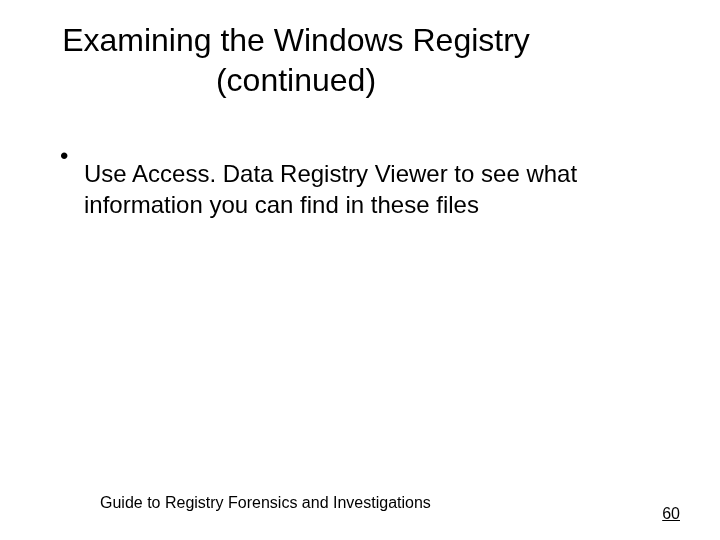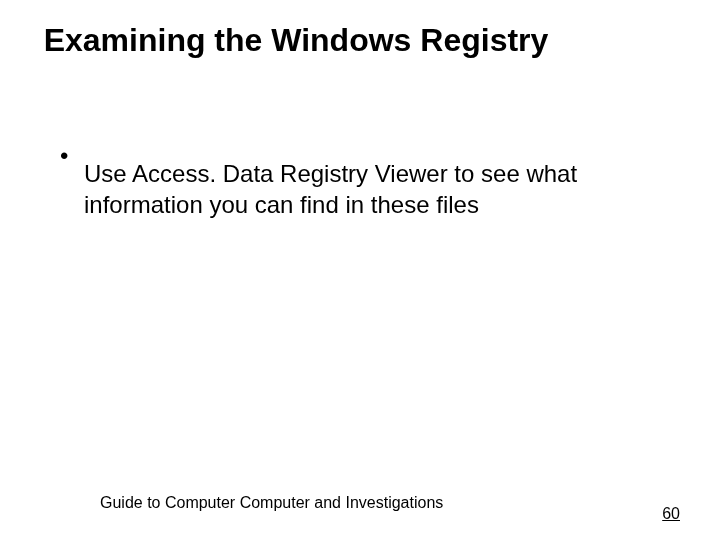--- a/index.html
+++ b/index.html
@@ -20,21 +20,21 @@
     box-sizing: border-box;
   }
   .title {
     position: absolute;
     top: 20px;
     left: 0;
     width: 592px;
     text-align: center;
     font-size: 32px;
     line-height: 1.25;
-    font-weight: 700;
+    font-weight: 400;
   }
   .body {
     position: absolute;
     top: 140px;
     left: 60px;
     width: 600px;
     font-size: 24px;
     line-height: 1.3;
   }
   .bullet {
@@ -68,25 +68,26 @@
     text-decoration: underline;
   }
 </style>
 </head>
 <body>
 
 <div class="slide">
 
   <div class="title">
     <span>Examining the Windows Registry</span><br>
+    <span>(continued)</span>
   </div>
 
   <div class="body">
     <div class="bullet">
       <div class="dot">•</div>
       <div class="text">Use Access. Data Registry Viewer to see what information you can find in these files</div>
     </div>
   </div>
 
-  <div class="footer-left">Guide to Computer Computer and Investigations</div>
+  <div class="footer-left">Guide to Registry Forensics and Investigations</div>
   <div class="footer-right">60</div>
 
 </div>
 
 </body></html>

